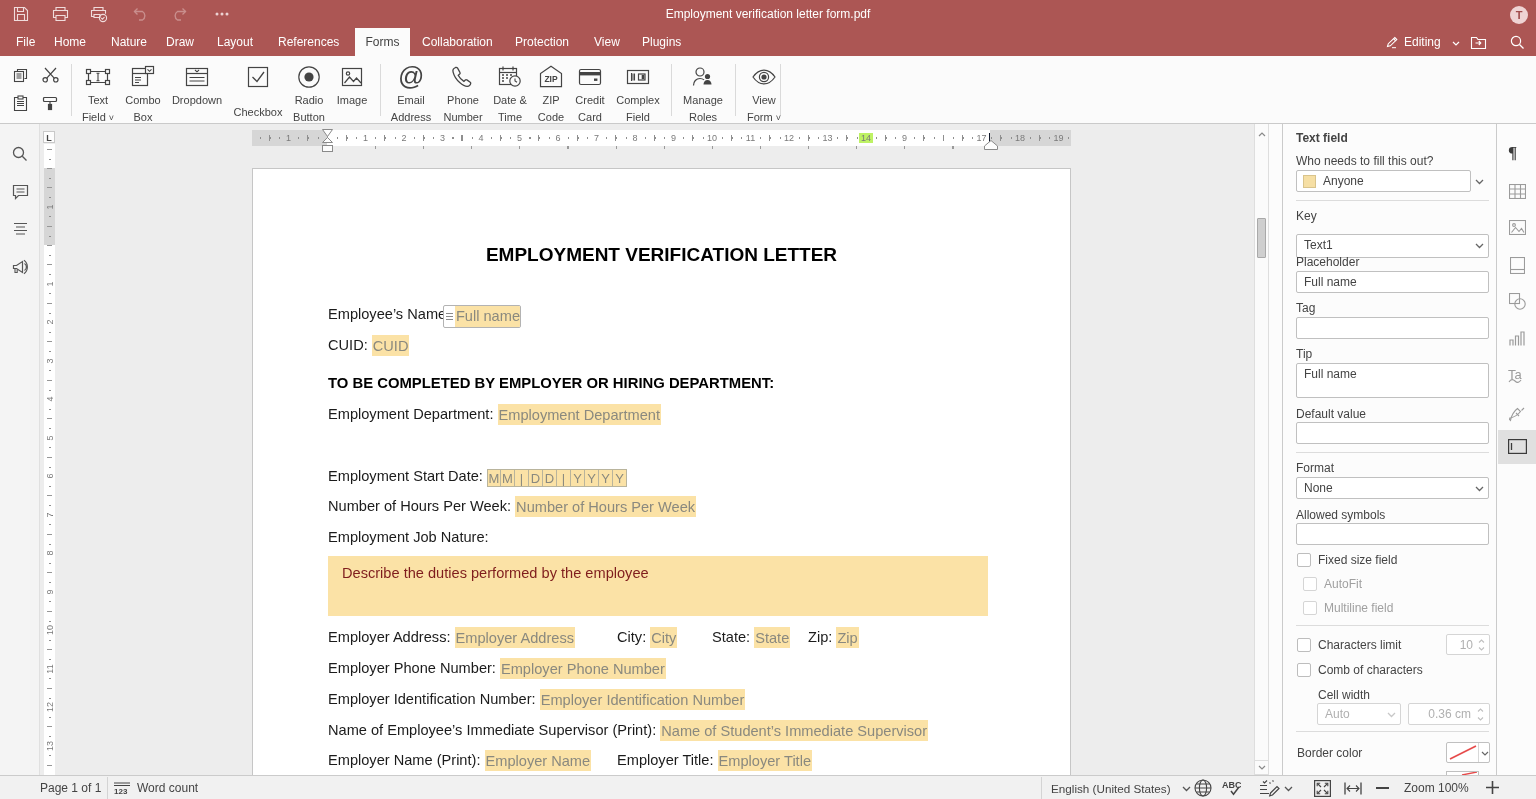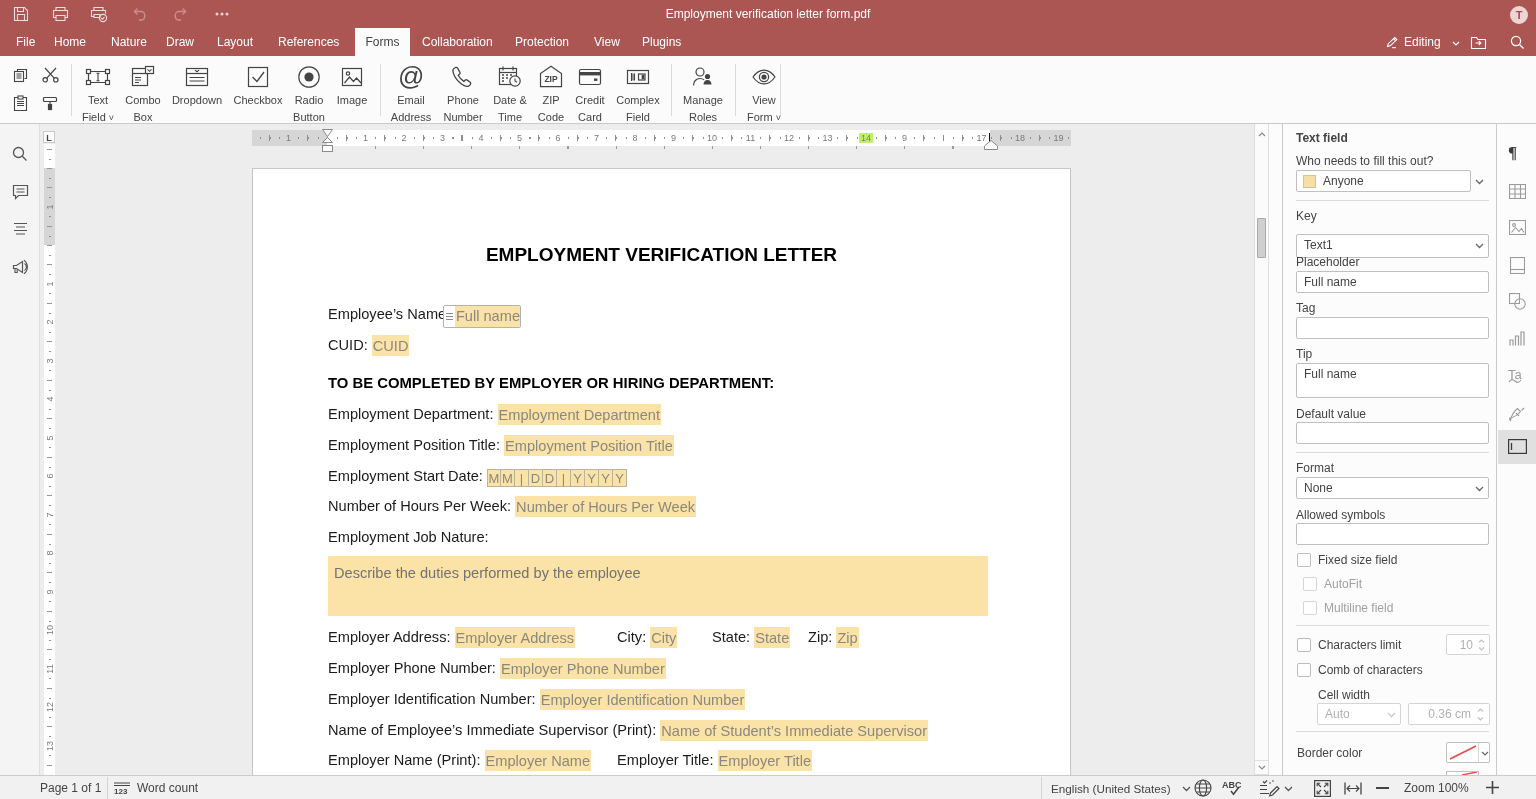--- a/index.html
+++ b/index.html
@@ -142,21 +142,21 @@
       <path d="M2.5 9.5h21"></path>
       <path d="M5.5 13.5h15M5.5 17h15" stroke-width="1"></path>
       <path d="M11 6l2 1.8L15 6" stroke-width="1.1"></path>
     </svg>
 <div class="tbl" style="left:167px;top:36px;width:60px">Dropdown</div>
 
 <svg class="a" style="left:245px;top:8px" width="26" height="26" viewBox="0 0 26 26" fill="none" stroke="#444" stroke-width="1.2">
       <rect x="3.5" y="3.5" width="19" height="19"></rect>
       <path d="M7.5 13l4.5 4.5L19 8" stroke-width="1.3"></path>
     </svg>
-<div class="tbl" style="left:228px;top:36px;width:60px">Checkbox</div>
+<div class="tbl" style="left:228px;top:48px;width:60px">Checkbox</div>
 
 <svg class="a" style="left:296px;top:8px" width="26" height="26" viewBox="0 0 26 26" fill="none" stroke="#444" stroke-width="1.2">
       <circle cx="13" cy="13" r="10.2"></circle>
       <circle cx="13" cy="13" r="4.6" fill="#444" stroke="none"></circle>
     </svg>
 <div class="tbl" style="left:279px;top:36px;width:60px">Radio<br>Button</div>
 
 <svg class="a" style="left:339px;top:8px" width="26" height="26" viewBox="0 0 26 26" fill="none" stroke="#444" stroke-width="1.2">
       <rect x="3.5" y="4.5" width="19" height="17"></rect>
       <circle cx="9" cy="9.5" r="1.7"></circle>
@@ -311,37 +311,36 @@
 
 <div class="a" style="left:443px;top:181px;width:78px;height:23px;background:#fff;border:1px solid #b3b3b3;border-radius:2px;display:flex;align-items:stretch;overflow:hidden">
   <div style="width:12px;display:flex;align-items:center;justify-content:center">
         <div style="width:7px;height:7px;background:repeating-linear-gradient(to bottom,#8a8a8a 0 1px,transparent 1px 3px)"></div>
       </div>
   <div style="flex:1;background:#fbe2a6;color:#8a897f;font-size:14.6px;line-height:21px;padding-left:1px;white-space:nowrap">Full name</div>
 </div>
 <div class="dl" style="top:210px">CUID: <span class="hl">CUID</span></div>
 <div class="dl" style="top:248px;font-weight:bold;color:#000;font-size:14.85px">TO BE COMPLETED BY EMPLOYER OR HIRING DEPARTMENT:</div>
 <div class="dl" style="top:279px">Employment Department: <span class="hl">Employment Department</span></div>
-<div class="dl" style="top:310px">Employment Position Title: <span class="hl">Employment Position Title</span></div>
 <div class="dl" style="top:341px">Employment Start Date: </div>
 <div class="a" style="left:487px;top:345px;display:flex" id="comb">
   <div class="cmbc">M</div>
       <div class="cmbc">M</div>
       <div class="cmbc">|</div>
       <div class="cmbc">D</div>
       <div class="cmbc">D</div>
       <div class="cmbc">|</div>
       <div class="cmbc">Y</div>
       <div class="cmbc">Y</div>
       <div class="cmbc">Y</div>
       <div class="cmbc">Y</div>
 </div>
 <div class="dl" style="top:371px">Number of Hours Per Week: <span class="hl">Number of Hours Per Week</span></div>
 <div class="dl" style="top:402px">Employment Job Nature:</div>
-<div class="a" style="left:328px;top:432px;width:660px;height:60px;background:#fbe2a6;color:#737373;font-size:14.6px;padding:9px 0 0 6px">Describe the duties performed by the employee</div>
+<div class="a" style="left:328px;top:432px;width:660px;height:60px;background:#fbe2a6;color:#7f1d1d;font-size:14.6px;padding:9px 0 0 14px">Describe the duties performed by the employee</div>
 <div class="dl" style="top:502px">Employer Address: <span class="hl">Employer Address</span></div>
 <div class="dl" style="top:502px;left:617px">City: <span class="hl">City</span></div>
 <div class="dl" style="top:502px;left:712px">State: <span class="hl">State</span></div>
 <div class="dl" style="top:502px;left:808px">Zip: <span class="hl">Zip</span></div>
 <div class="dl" style="top:533px">Employer Phone Number: <span class="hl">Employer Phone Number</span></div>
 <div class="dl" style="top:564px">Employer Identification Number: <span class="hl">Employer Identification Number</span></div>
 <div class="dl" style="top:595px">Name of Employee’s Immediate Supervisor (Print): <span class="hl">Name of Student’s Immediate Supervisor</span></div>
 <div class="dl" style="top:625px">Employer Name (Print): <span class="hl">Employer Name</span></div>
 <div class="dl" style="top:625px;left:617px">Employer Title: <span class="hl">Employer Title</span></div>
 

